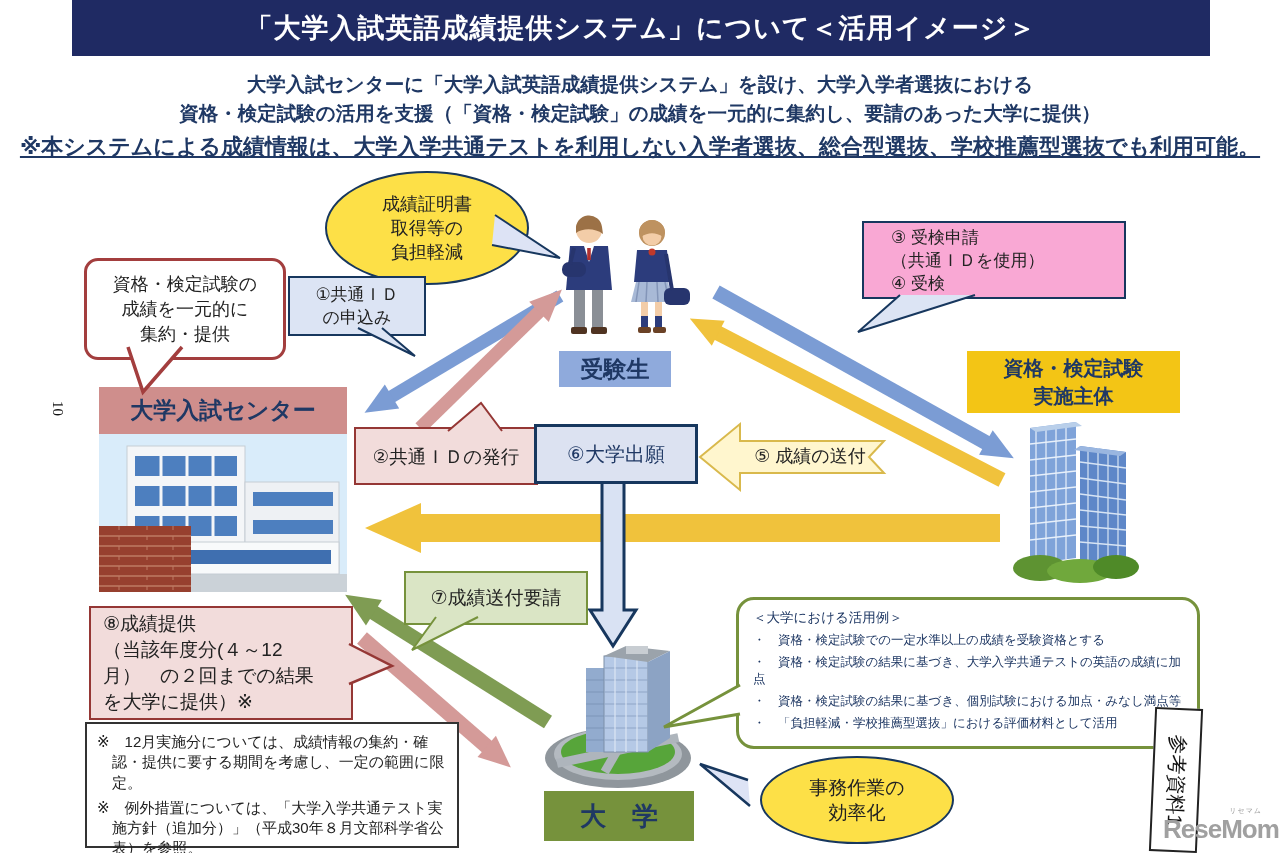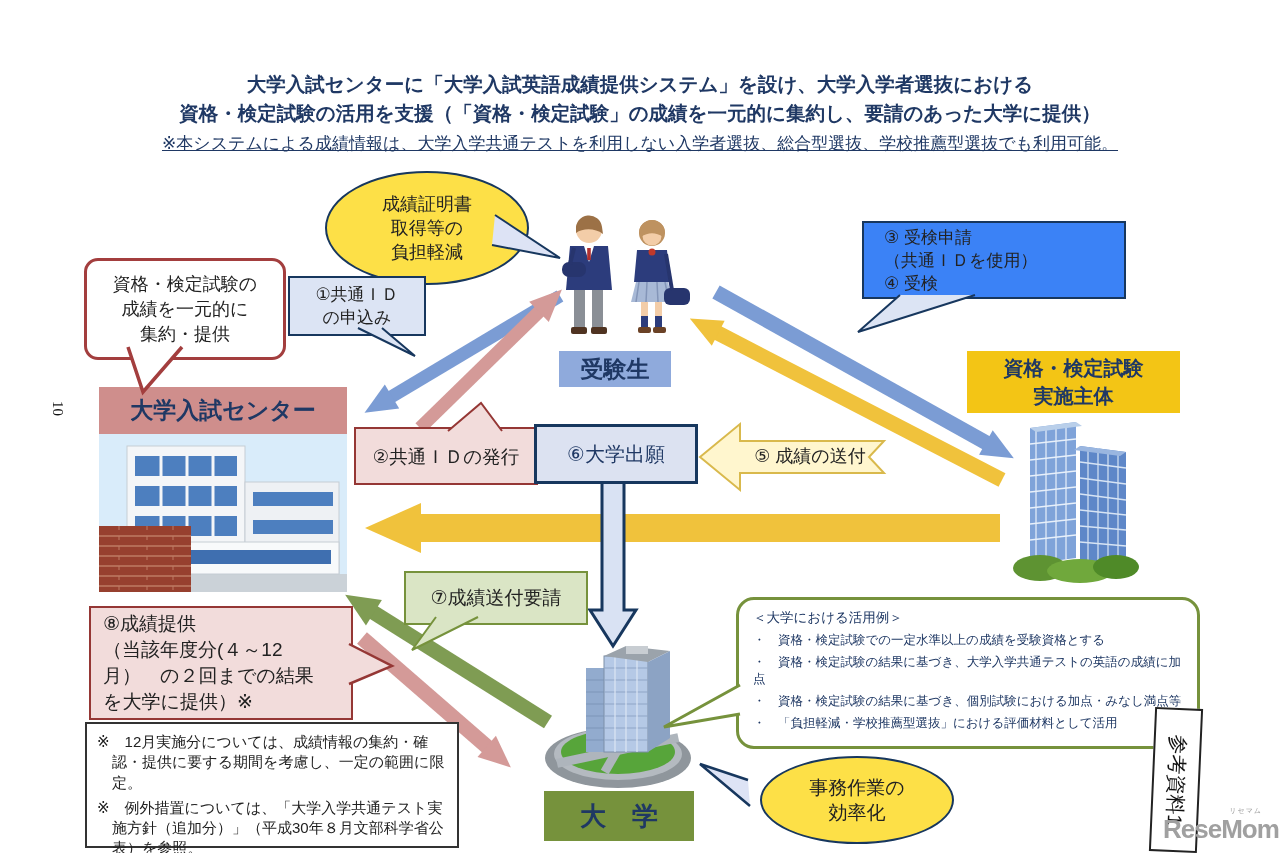--- a/index.html
+++ b/index.html
@@ -5,21 +5,21 @@
   html,body{margin:0;padding:0;background:#fff;}
   #canvas{position:relative;width:1280px;height:853px;background:#ffffff;overflow:hidden;
           font-family:"Liberation Sans","DejaVu Sans",sans-serif;}
   .abs{position:absolute;}
   .ctr{text-align:center;}
   .navy{color:#1F3864;}
   .header-bar{left:72px;top:0;width:1138px;height:56px;background:#1F2A63;
               display:flex;align-items:center;justify-content:center;}
   .header-bar span{color:#fff;font-size:27px;font-weight:bold;letter-spacing:1px;}
   .intro{left:0;top:70px;width:1280px;font-size:19.5px;line-height:29px;font-weight:bold;}
-  .intro-note{left:0;top:132px;width:1280px;font-size:17px;font-weight:normal;text-decoration:underline;}
+  .intro-note{left:0;top:132px;width:1280px;font-size:22px;font-weight:bold;text-decoration:underline;}
   .bubble{border:2px solid #17375E;background:#fde047;border-radius:50%;
           display:flex;align-items:center;justify-content:center;}
   .bubble .ln{display:block;}
   .stepbox{background:#DCE4F4;border:2px solid #17375E;display:flex;align-items:center;justify-content:center;}
   .lbl{display:flex;align-items:center;justify-content:center;font-weight:bold;color:#1F3864;}
   .ln{display:block;}
   .txt{color:#222;}
   p.note{margin:0 0 5px 0;padding-left:1em;text-indent:-1em;}
   .usage-item{margin:5px 0;}
   svg{display:block;}
@@ -61,20 +61,23 @@
 
     <line x1="548" y1="722" x2="368" y2="609" stroke="#7F9C53" stroke-width="15" marker-end="url(#mGrn)"></line>
 
     <line x1="362" y1="638" x2="492" y2="751" stroke="#D49A98" stroke-width="15" marker-end="url(#mPink)"></line>
 
     <polygon points="602,476 624,476 624,610 636,610 613,646 590,610 602,610" fill="#D9E2F3" stroke="#17375E" stroke-width="3"></polygon>
 
     <polygon points="700,457 740,424 740,441 884,441 869,457 884,473 740,473 740,490" fill="#FFF6CE" stroke="#D9B94C" stroke-width="2"></polygon>
   </svg>
 
+  <div class="abs header-bar">
+    <span>「大学入試英語成績提供システム」について＜活用イメージ＞</span>
+  </div>
   <div class="abs intro ctr navy" style="z-index:2;">
     <span class="ln">大学入試センターに「大学入試英語成績提供システム」を設け、大学入学者選抜における</span>
     <span class="ln">資格・検定試験の活用を支援（「資格・検定試験」の成績を一元的に集約し、要請のあった大学に提供）</span>
   </div>
   <div class="abs intro-note ctr navy" style="z-index:2;">※本システムによる成績情報は、大学入学共通テストを利用しない入学者選抜、総合型選抜、学校推薦型選抜でも利用可能。</div>
 
   <div class="abs" style="left:50px;top:400px;z-index:2;font-family:'Liberation Serif',serif;font-size:15px;color:#111;transform:rotate(90deg);">10</div>
 
   <svg class="abs" style="left:540px;top:200px;z-index:2;" width="160" height="150" viewBox="0 0 160 150">
 
@@ -193,21 +196,21 @@
     </div>
   </div>
 
   <div class="abs stepbox ctr" style="left:288px;top:276px;width:134px;height:56px;z-index:2;">
     <div class="txt" style="font-size:17px;line-height:23px;">
       <span class="ln">①共通ＩＤ</span>
       <span class="ln">の申込み</span>
     </div>
   </div>
 
-  <div class="abs" style="left:862px;top:221px;width:264px;height:78px;background:#3b82f6;border:2px solid #17375E;z-index:2;display:flex;flex-direction:column;justify-content:center;padding-left:20px;box-sizing:border-box;">
+  <div class="abs" style="left:862px;top:221px;width:264px;height:78px;background:#f9a8d4;border:2px solid #17375E;z-index:2;display:flex;flex-direction:column;justify-content:center;padding-left:27px;box-sizing:border-box;">
     <span class="ln txt" style="font-size:17px;line-height:23px;">③ 受検申請</span>
     <span class="ln txt" style="font-size:17px;line-height:23px;">（共通ＩＤを使用）</span>
     <span class="ln txt" style="font-size:17px;line-height:23px;">④ 受検</span>
   </div>
 
   <div class="abs ctr" style="left:354px;top:427px;width:180px;height:54px;background:#F2DCDB;border:2px solid #953735;z-index:2;display:flex;align-items:center;justify-content:center;">
     <span class="txt" style="font-size:18.5px;">②共通ＩＤの発行</span>
   </div>
 
   <div class="abs ctr" style="left:534px;top:424px;width:158px;height:54px;background:#DCE2F1;border:3px solid #17375E;z-index:2;display:flex;align-items:center;justify-content:center;">

